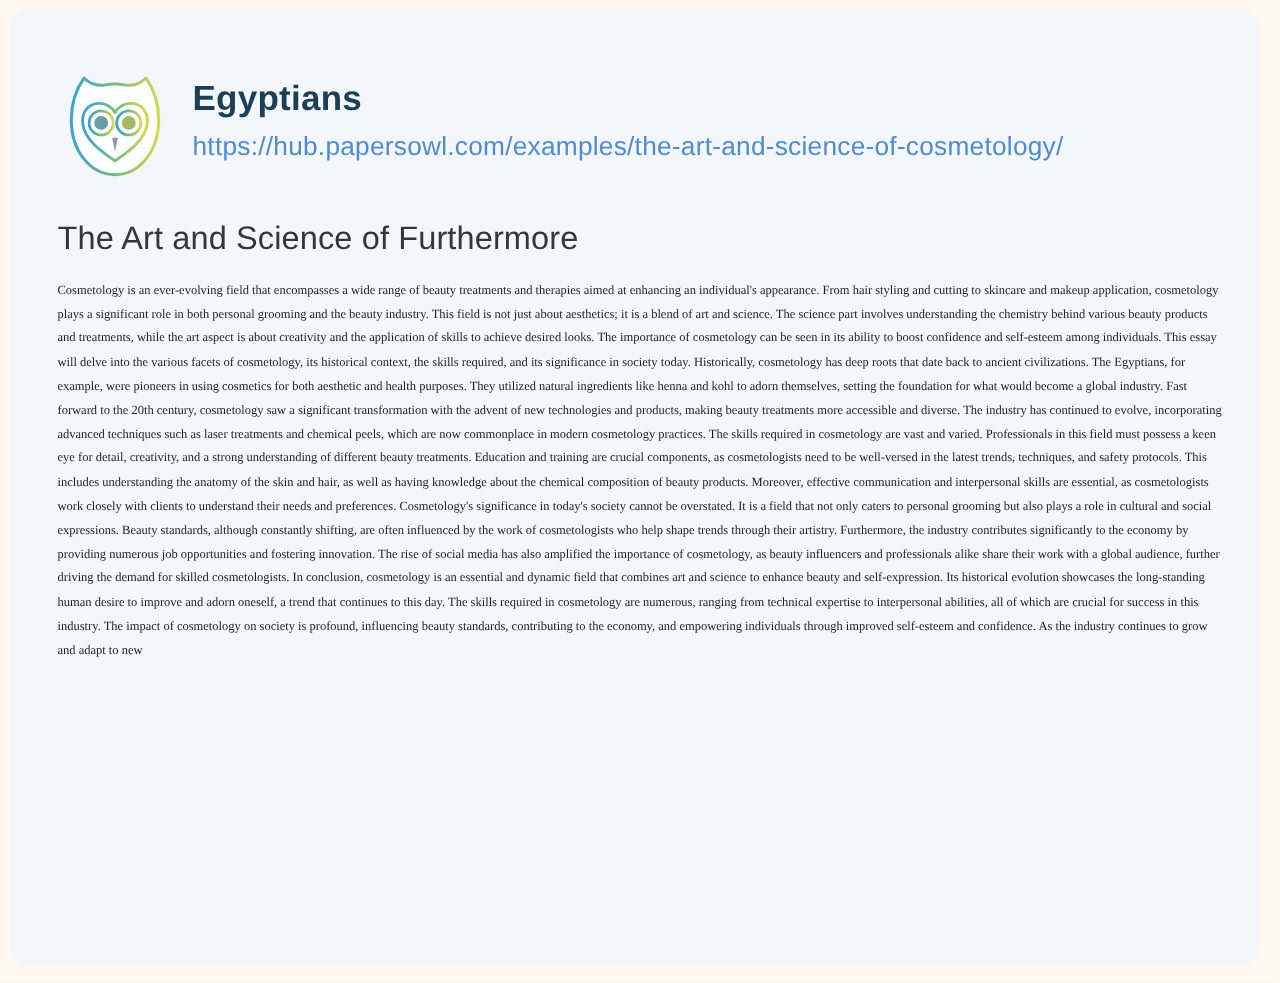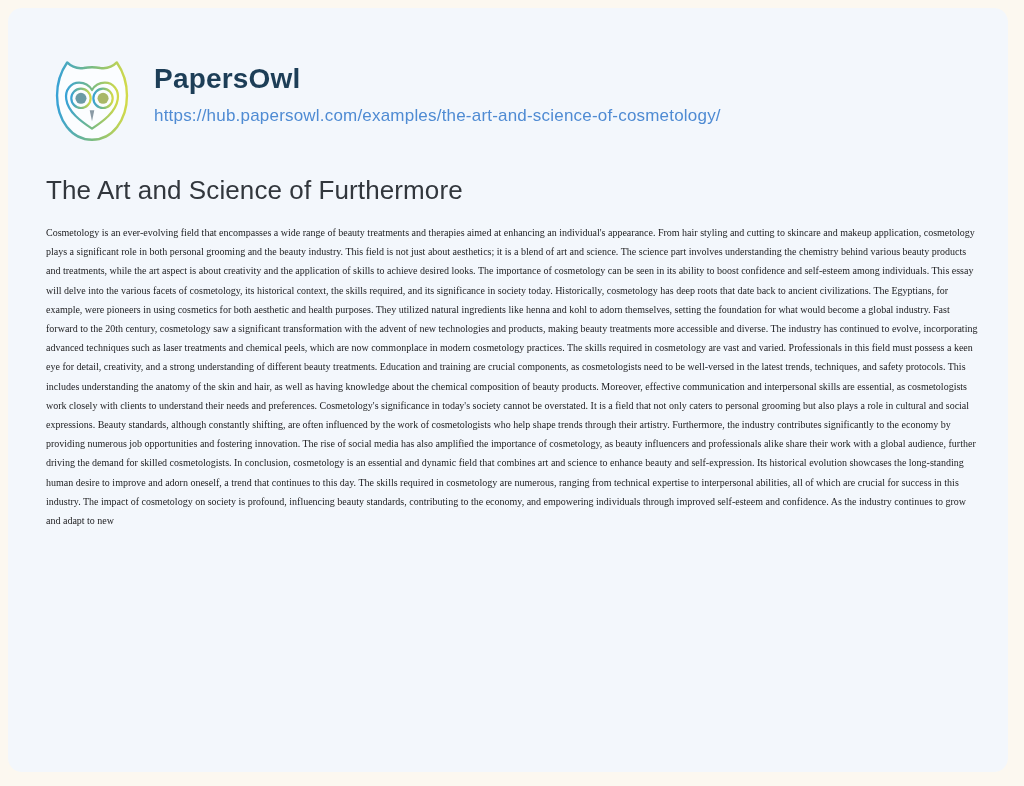--- a/index.html
+++ b/index.html
@@ -48,21 +48,21 @@
   .brand-name {
     font-size: 28px;
     font-weight: bold;
     color: #1d3e57;
     letter-spacing: 0.2px;
     line-height: 1.1;
   }
   .source-url {
     display: block;
     margin-top: 11px;
-    font-size: 17px;
+    font-size: 21px;
     color: #4f8bd3;
     text-decoration: none;
     letter-spacing: 0.2px;
   }
   .article-title {
     margin: 27px 0 0 0;
     font-size: 26px;
     font-weight: 400;
     color: #32373d;
     letter-spacing: 0.1px;
@@ -114,21 +114,21 @@
           <circle cx="38" cy="46" r="10.5" fill="none" stroke="url(#owlGrad)" stroke-width="2.4"></circle>
           <circle cx="38" cy="46" r="6" fill="#6b9aa4"></circle>
 
           <circle cx="62" cy="46" r="10.5" fill="none" stroke="url(#owlGrad)" stroke-width="2.4"></circle>
           <circle cx="62" cy="46" r="6" fill="#a9b768"></circle>
 
           <path d="M 47.5 59 L 52.5 59 L 50 71 Z" fill="#8a9aa5"></path>
         </svg>
       </div>
       <div class="brand-block">
-        <div class="brand-name">PapersOwl</div>
+        <div class="brand-name">Egyptians</div>
         <a class="source-url" href="#">https://hub.papersowl.com/examples/the-art-and-science-of-cosmetology/</a>
       </div>
     </header>
 
     <h1 class="article-title">The Art and Science of Furthermore</h1>
 
     <p class="article-body">Cosmetology is an ever-evolving field that encompasses a wide range of beauty treatments and therapies aimed at enhancing an individual's appearance. From hair styling and cutting to skincare and makeup application, cosmetology plays a significant role in both personal grooming and the beauty industry. This field is not just about aesthetics; it is a blend of art and science. The science part involves understanding the chemistry behind various beauty products and treatments, while the art aspect is about creativity and the application of skills to achieve desired looks. The importance of cosmetology can be seen in its ability to boost confidence and self-esteem among individuals. This essay will delve into the various facets of cosmetology, its historical context, the skills required, and its significance in society today. Historically, cosmetology has deep roots that date back to ancient civilizations. The Egyptians, for example, were pioneers in using cosmetics for both aesthetic and health purposes. They utilized natural ingredients like henna and kohl to adorn themselves, setting the foundation for what would become a global industry. Fast forward to the 20th century, cosmetology saw a significant transformation with the advent of new technologies and products, making beauty treatments more accessible and diverse. The industry has continued to evolve, incorporating advanced techniques such as laser treatments and chemical peels, which are now commonplace in modern cosmetology practices. The skills required in cosmetology are vast and varied. Professionals in this field must possess a keen eye for detail, creativity, and a strong understanding of different beauty treatments. Education and training are crucial components, as cosmetologists need to be well-versed in the latest trends, techniques, and safety protocols. This includes understanding the anatomy of the skin and hair, as well as having knowledge about the chemical composition of beauty products. Moreover, effective communication and interpersonal skills are essential, as cosmetologists work closely with clients to understand their needs and preferences. Cosmetology's significance in today's society cannot be overstated. It is a field that not only caters to personal grooming but also plays a role in cultural and social expressions. Beauty standards, although constantly shifting, are often influenced by the work of cosmetologists who help shape trends through their artistry. Furthermore, the industry contributes significantly to the economy by providing numerous job opportunities and fostering innovation. The rise of social media has also amplified the importance of cosmetology, as beauty influencers and professionals alike share their work with a global audience, further driving the demand for skilled cosmetologists. In conclusion, cosmetology is an essential and dynamic field that combines art and science to enhance beauty and self-expression. Its historical evolution showcases the long-standing human desire to improve and adorn oneself, a trend that continues to this day. The skills required in cosmetology are numerous, ranging from technical expertise to interpersonal abilities, all of which are crucial for success in this industry. The impact of cosmetology on society is profound, influencing beauty standards, contributing to the economy, and empowering individuals through improved self-esteem and confidence. As the industry continues to grow and adapt to new</p>
 
   </div>
 </div>

